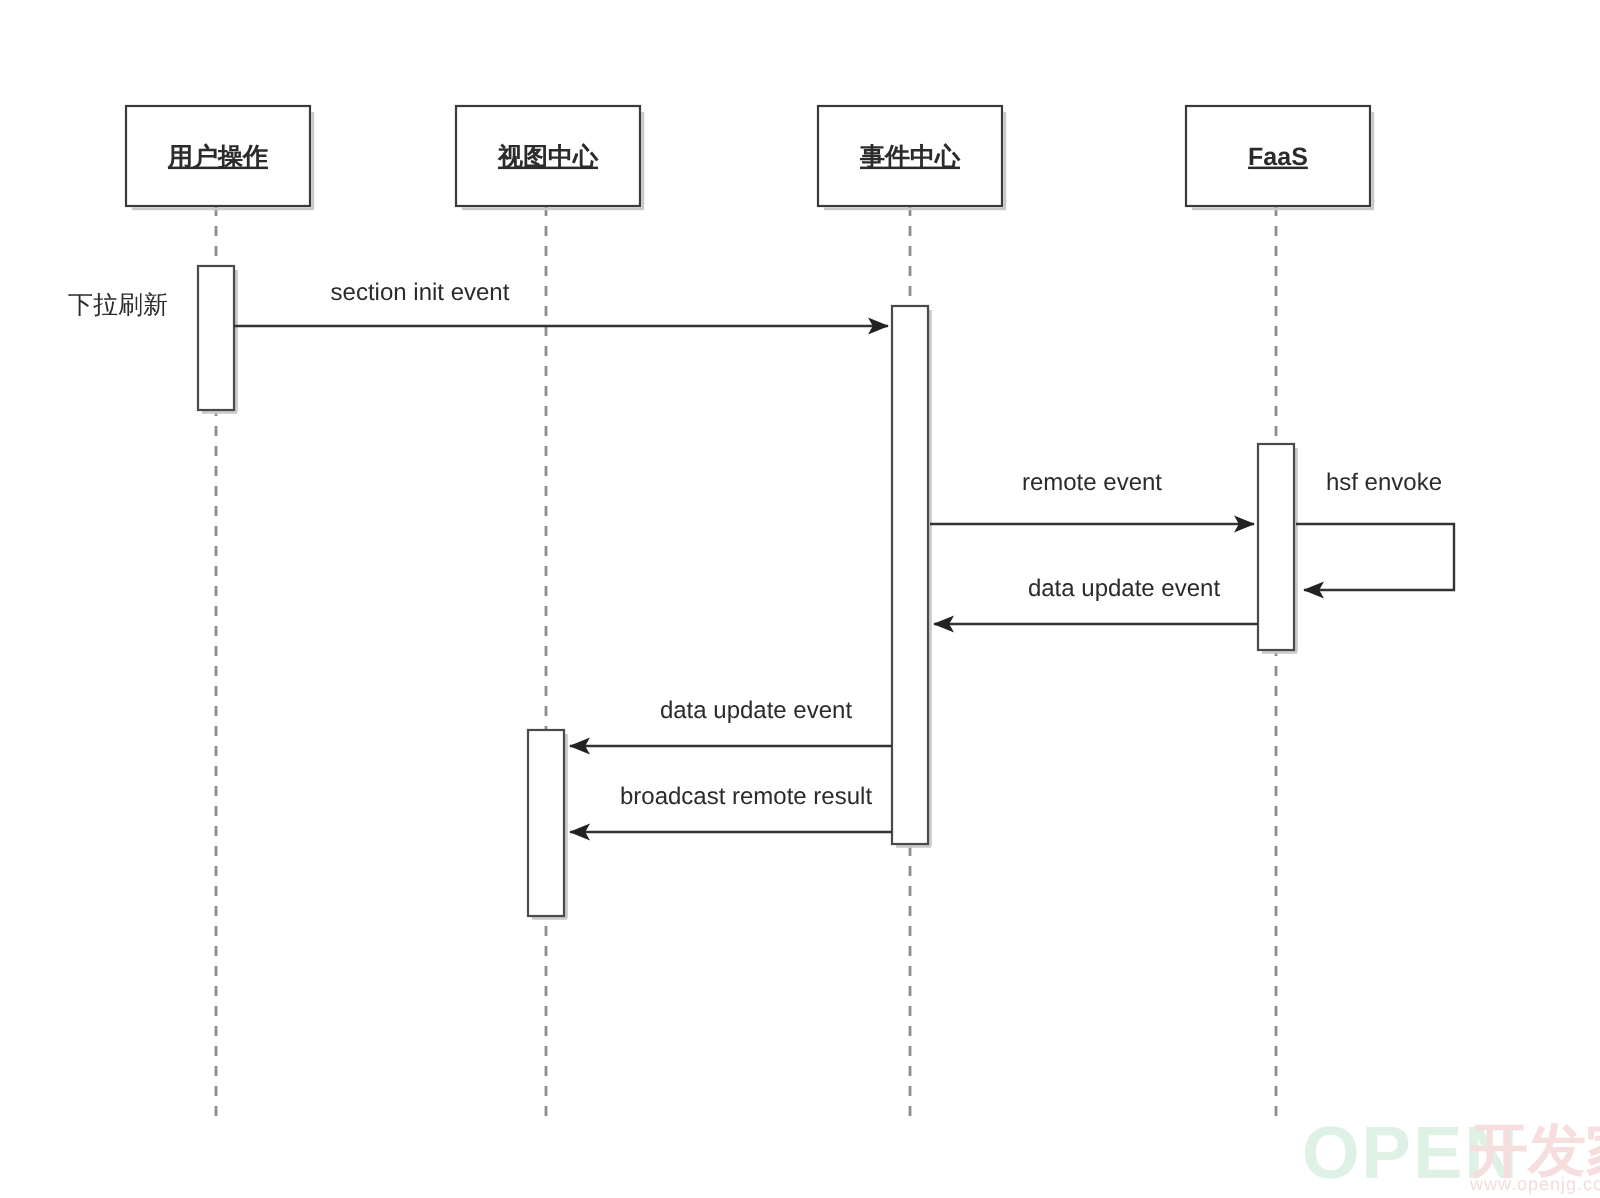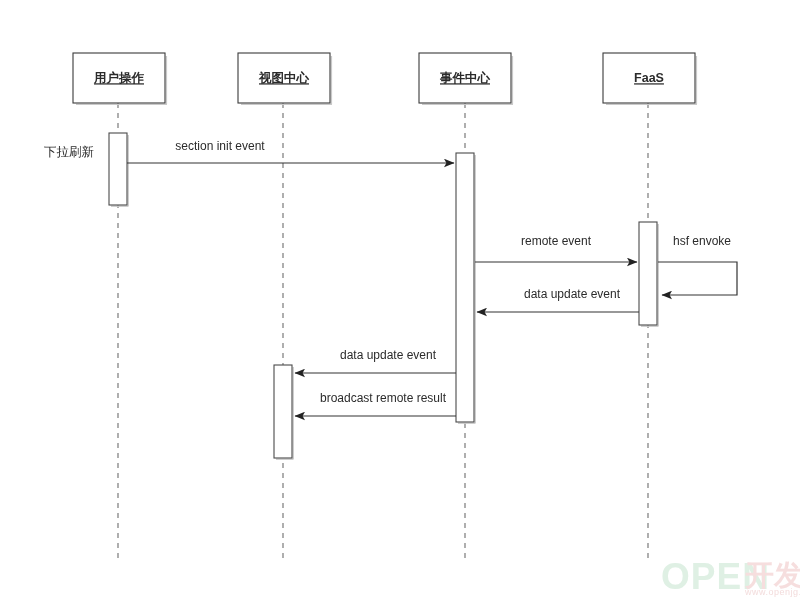--- a/index.html
+++ b/index.html
@@ -9,21 +9,21 @@
   }
   body {
     font-family: "Liberation Sans", "DejaVu Sans", sans-serif;
     width: 800px;
     height: 599px;
     position: relative;
     overflow: hidden;
   }
   #diagram-root {
     position: absolute;
-    left: 10px;
+    left: 0;
     top: 0;
     width: 688px;
     height: 599px;
   }
   svg#seq-svg {
     position: absolute;
     left: 0;
     top: 0;
     width: 800px;
     height: 599px;

